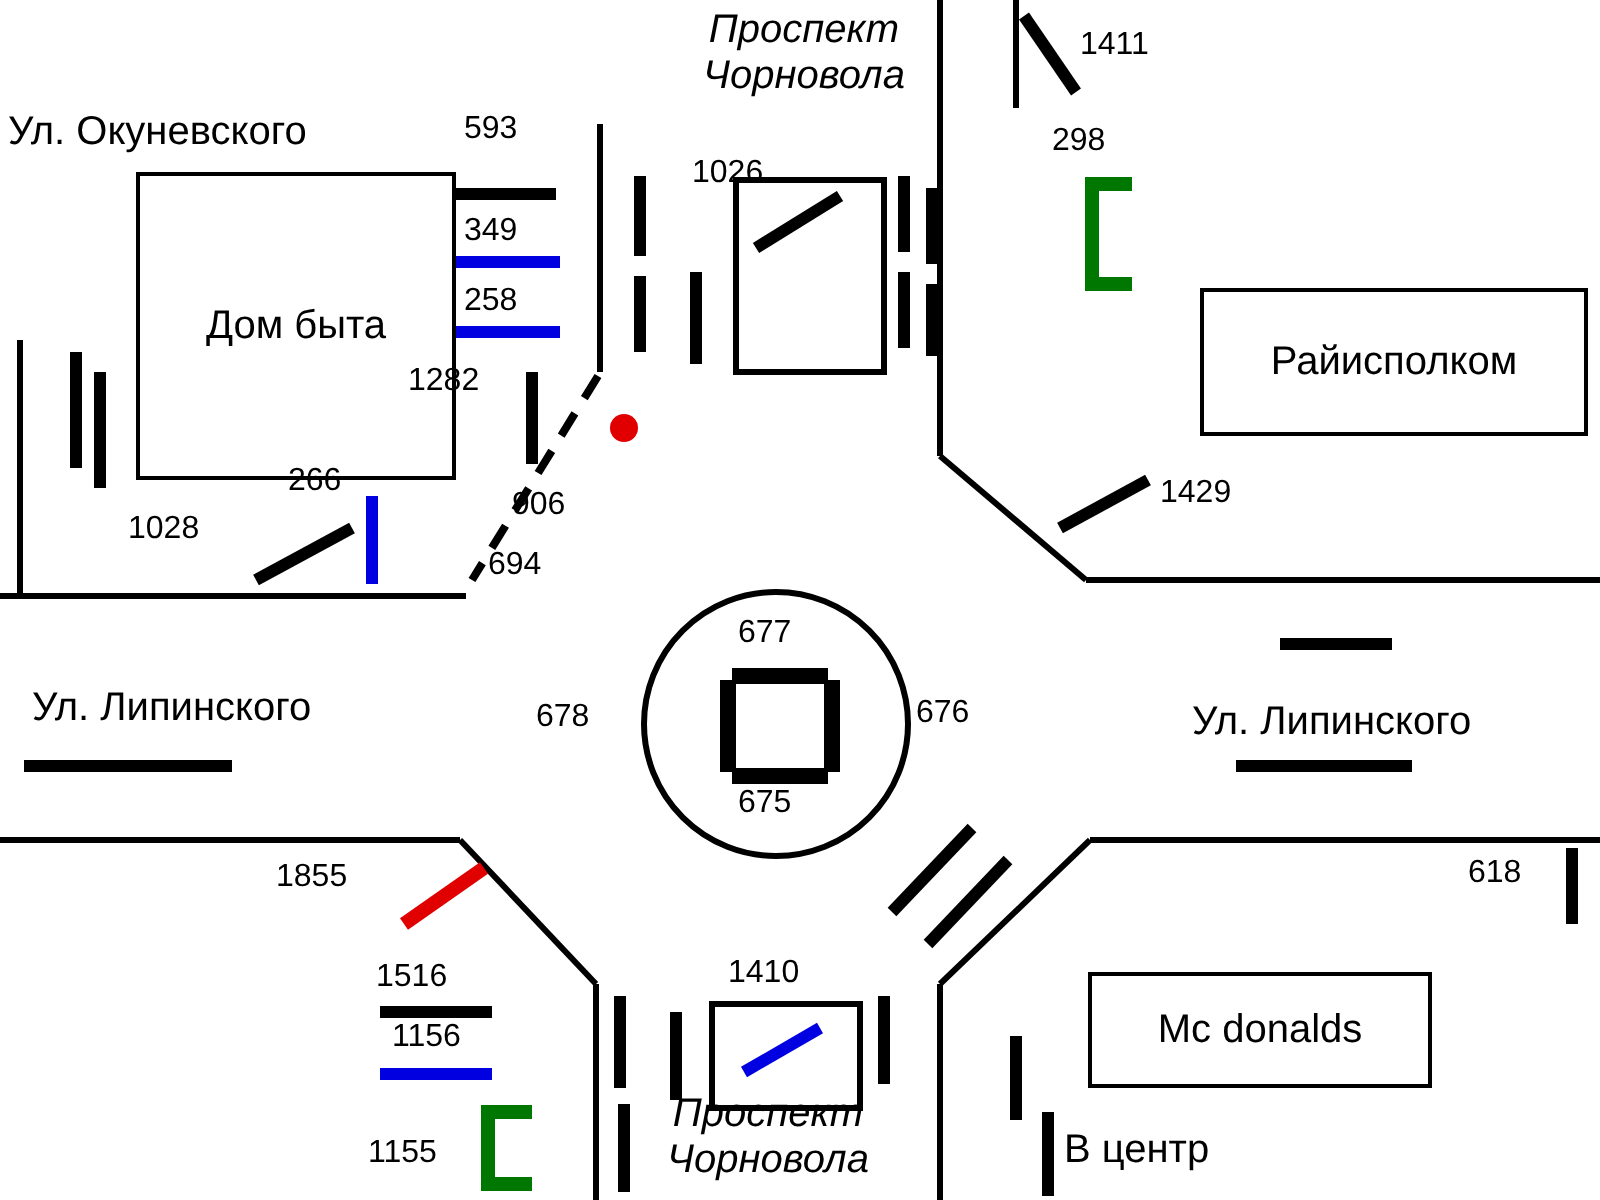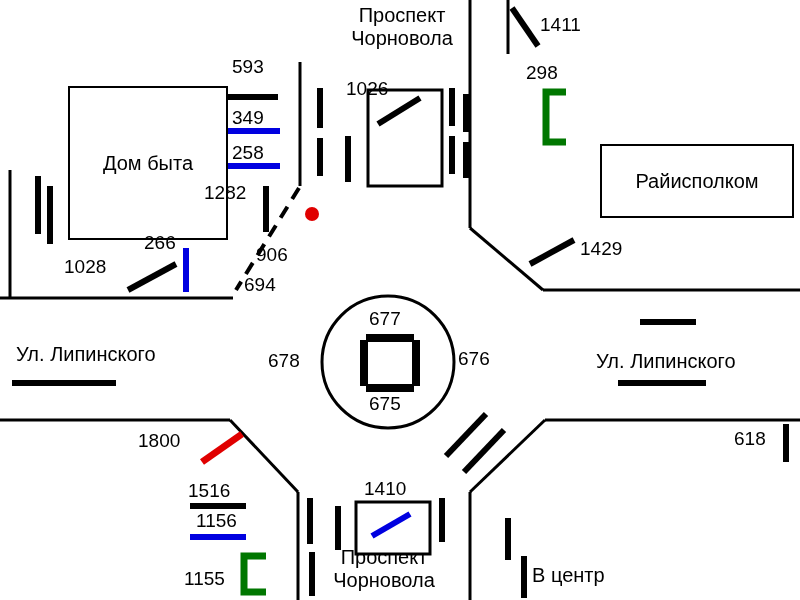--- a/index.html
+++ b/index.html
@@ -1,21 +1,21 @@
 <!DOCTYPE html>
 <html><head>
 <meta charset="utf-8">
 <style>
   html,body{margin:0;padding:0;background:#fff;}
   .map{position:relative;width:800px;height:600px;background:#fff;
        font-family:"Liberation Sans",sans-serif;color:#000;overflow:hidden;}
   .map svg{position:absolute;left:0;top:0;}
-  .lbl{position:absolute;font-size:19px;line-height:1.15;white-space:nowrap;}
+  .lbl{position:absolute;font-size:16px;line-height:1.15;white-space:nowrap;}
   .street{font-size:20px;}
-  .center{text-align:center;white-space:normal;}
+  .center{text-align:center;white-space:normal;font-style:italic;}
   .building{position:absolute;border:2px solid #000;background:#fff;
             display:flex;align-items:center;justify-content:center;font-size:20px;}
 </style>
 </head>
 <body>
 
 <div class="map">
 
   <svg width="800" height="600" viewBox="0 0 800 600">
 
@@ -97,21 +97,25 @@
       <path d="M266 556 H244 V592 H266" stroke="#007700"></path>
     </g>
   </svg>
 
   <div class="building" style="left:68px;top:86px;width:156px;height:150px">
     <span>Дом быта</span>
   </div>
   <div class="building" style="left:600px;top:144px;width:190px;height:70px">
     <span>Райисполком</span>
   </div>
+  <div class="building" style="left:544px;top:486px;width:168px;height:54px">
+    <span>Mc donalds</span>
+  </div>
 
+  <div class="lbl street" style="left:4px;top:55px">Ул. Окуневского</div>
   <div class="lbl street center" style="left:328px;top:4px;width:148px">
     <div>Проспект</div>
     <div>Чорновола</div>
   </div>
   <div class="lbl street" style="left:16px;top:343px">Ул. Липинского</div>
   <div class="lbl street" style="left:596px;top:350px">Ул. Липинского</div>
   <div class="lbl street center" style="left:314px;top:546px;width:140px">
     <div>Проспект</div>
     <div>Чорновола</div>
   </div>
@@ -126,20 +130,20 @@
   <div class="lbl" style="left:526px;top:62px">298</div>
   <div class="lbl" style="left:580px;top:238px">1429</div>
   <div class="lbl" style="left:144px;top:232px">266</div>
   <div class="lbl" style="left:64px;top:256px">1028</div>
   <div class="lbl" style="left:256px;top:244px">906</div>
   <div class="lbl" style="left:244px;top:274px">694</div>
   <div class="lbl" style="left:369px;top:308px">677</div>
   <div class="lbl" style="left:268px;top:350px">678</div>
   <div class="lbl" style="left:458px;top:348px">676</div>
   <div class="lbl" style="left:369px;top:393px">675</div>
-  <div class="lbl" style="left:138px;top:430px">1800</div>
+  <div class="lbl" style="left:138px;top:430px">1855</div>
   <div class="lbl" style="left:188px;top:480px">1516</div>
   <div class="lbl" style="left:196px;top:510px">1156</div>
   <div class="lbl" style="left:184px;top:568px">1155</div>
   <div class="lbl" style="left:364px;top:478px">1410</div>
   <div class="lbl" style="left:734px;top:428px">618</div>
 
 </div>
 
 </body></html>

